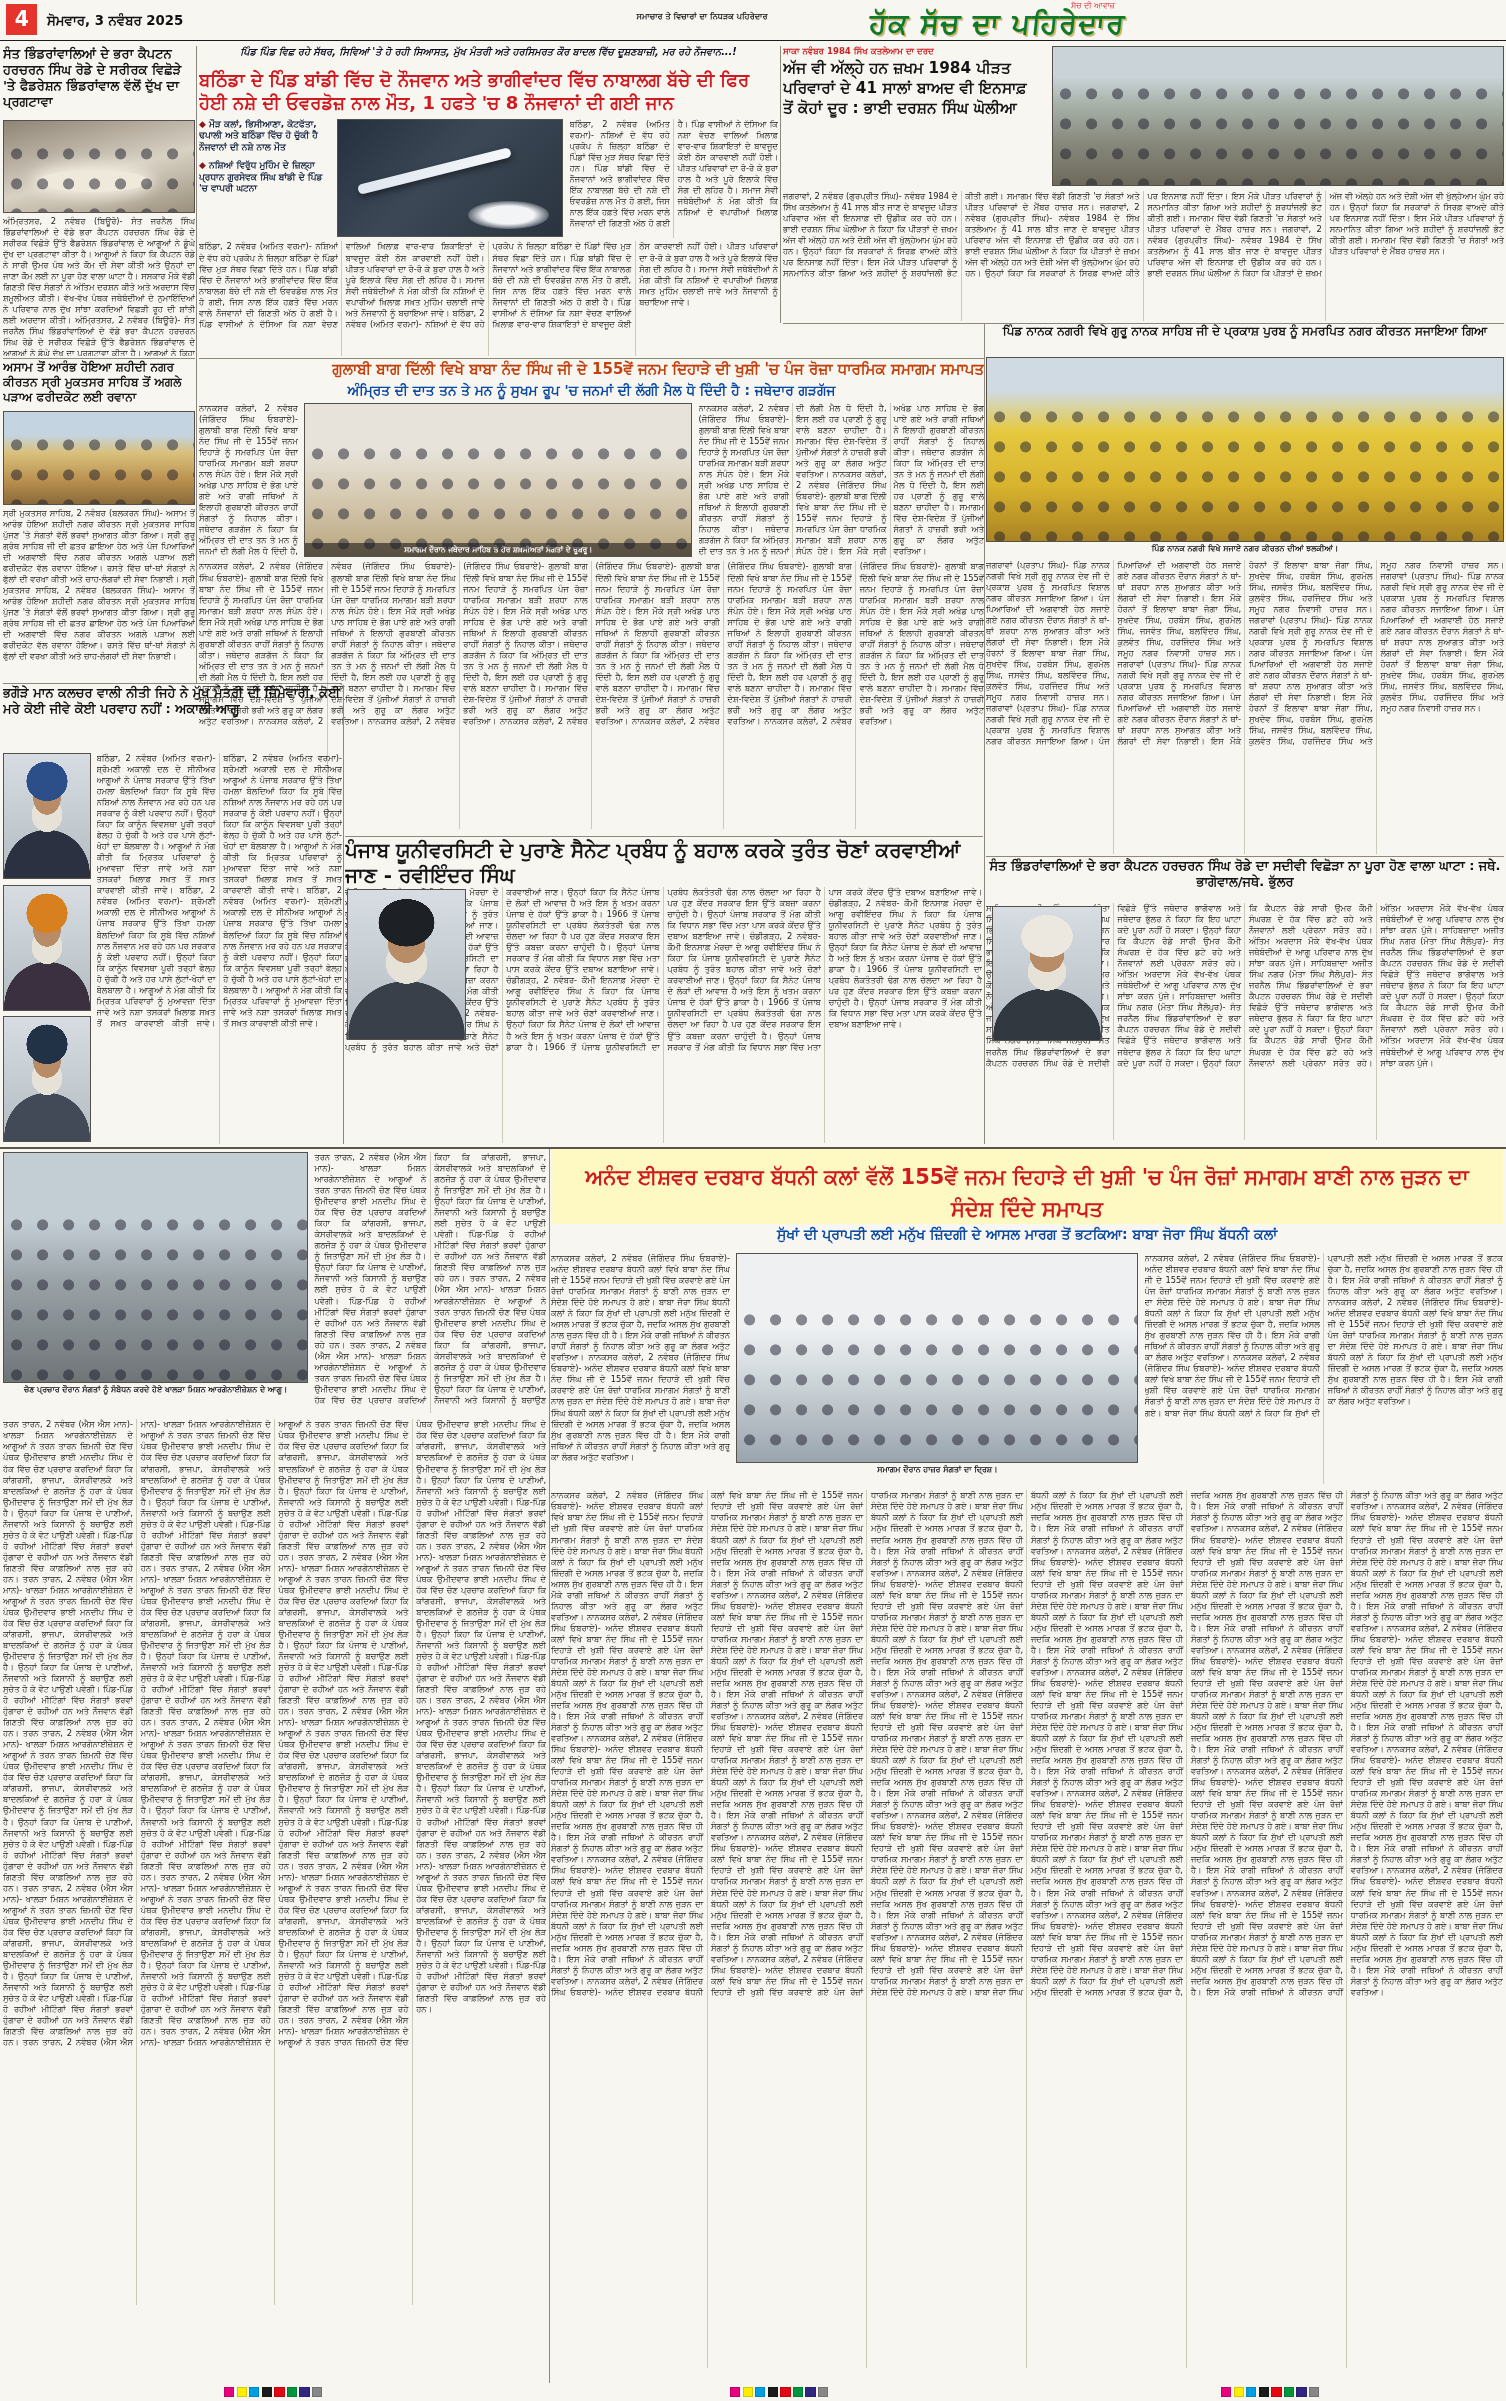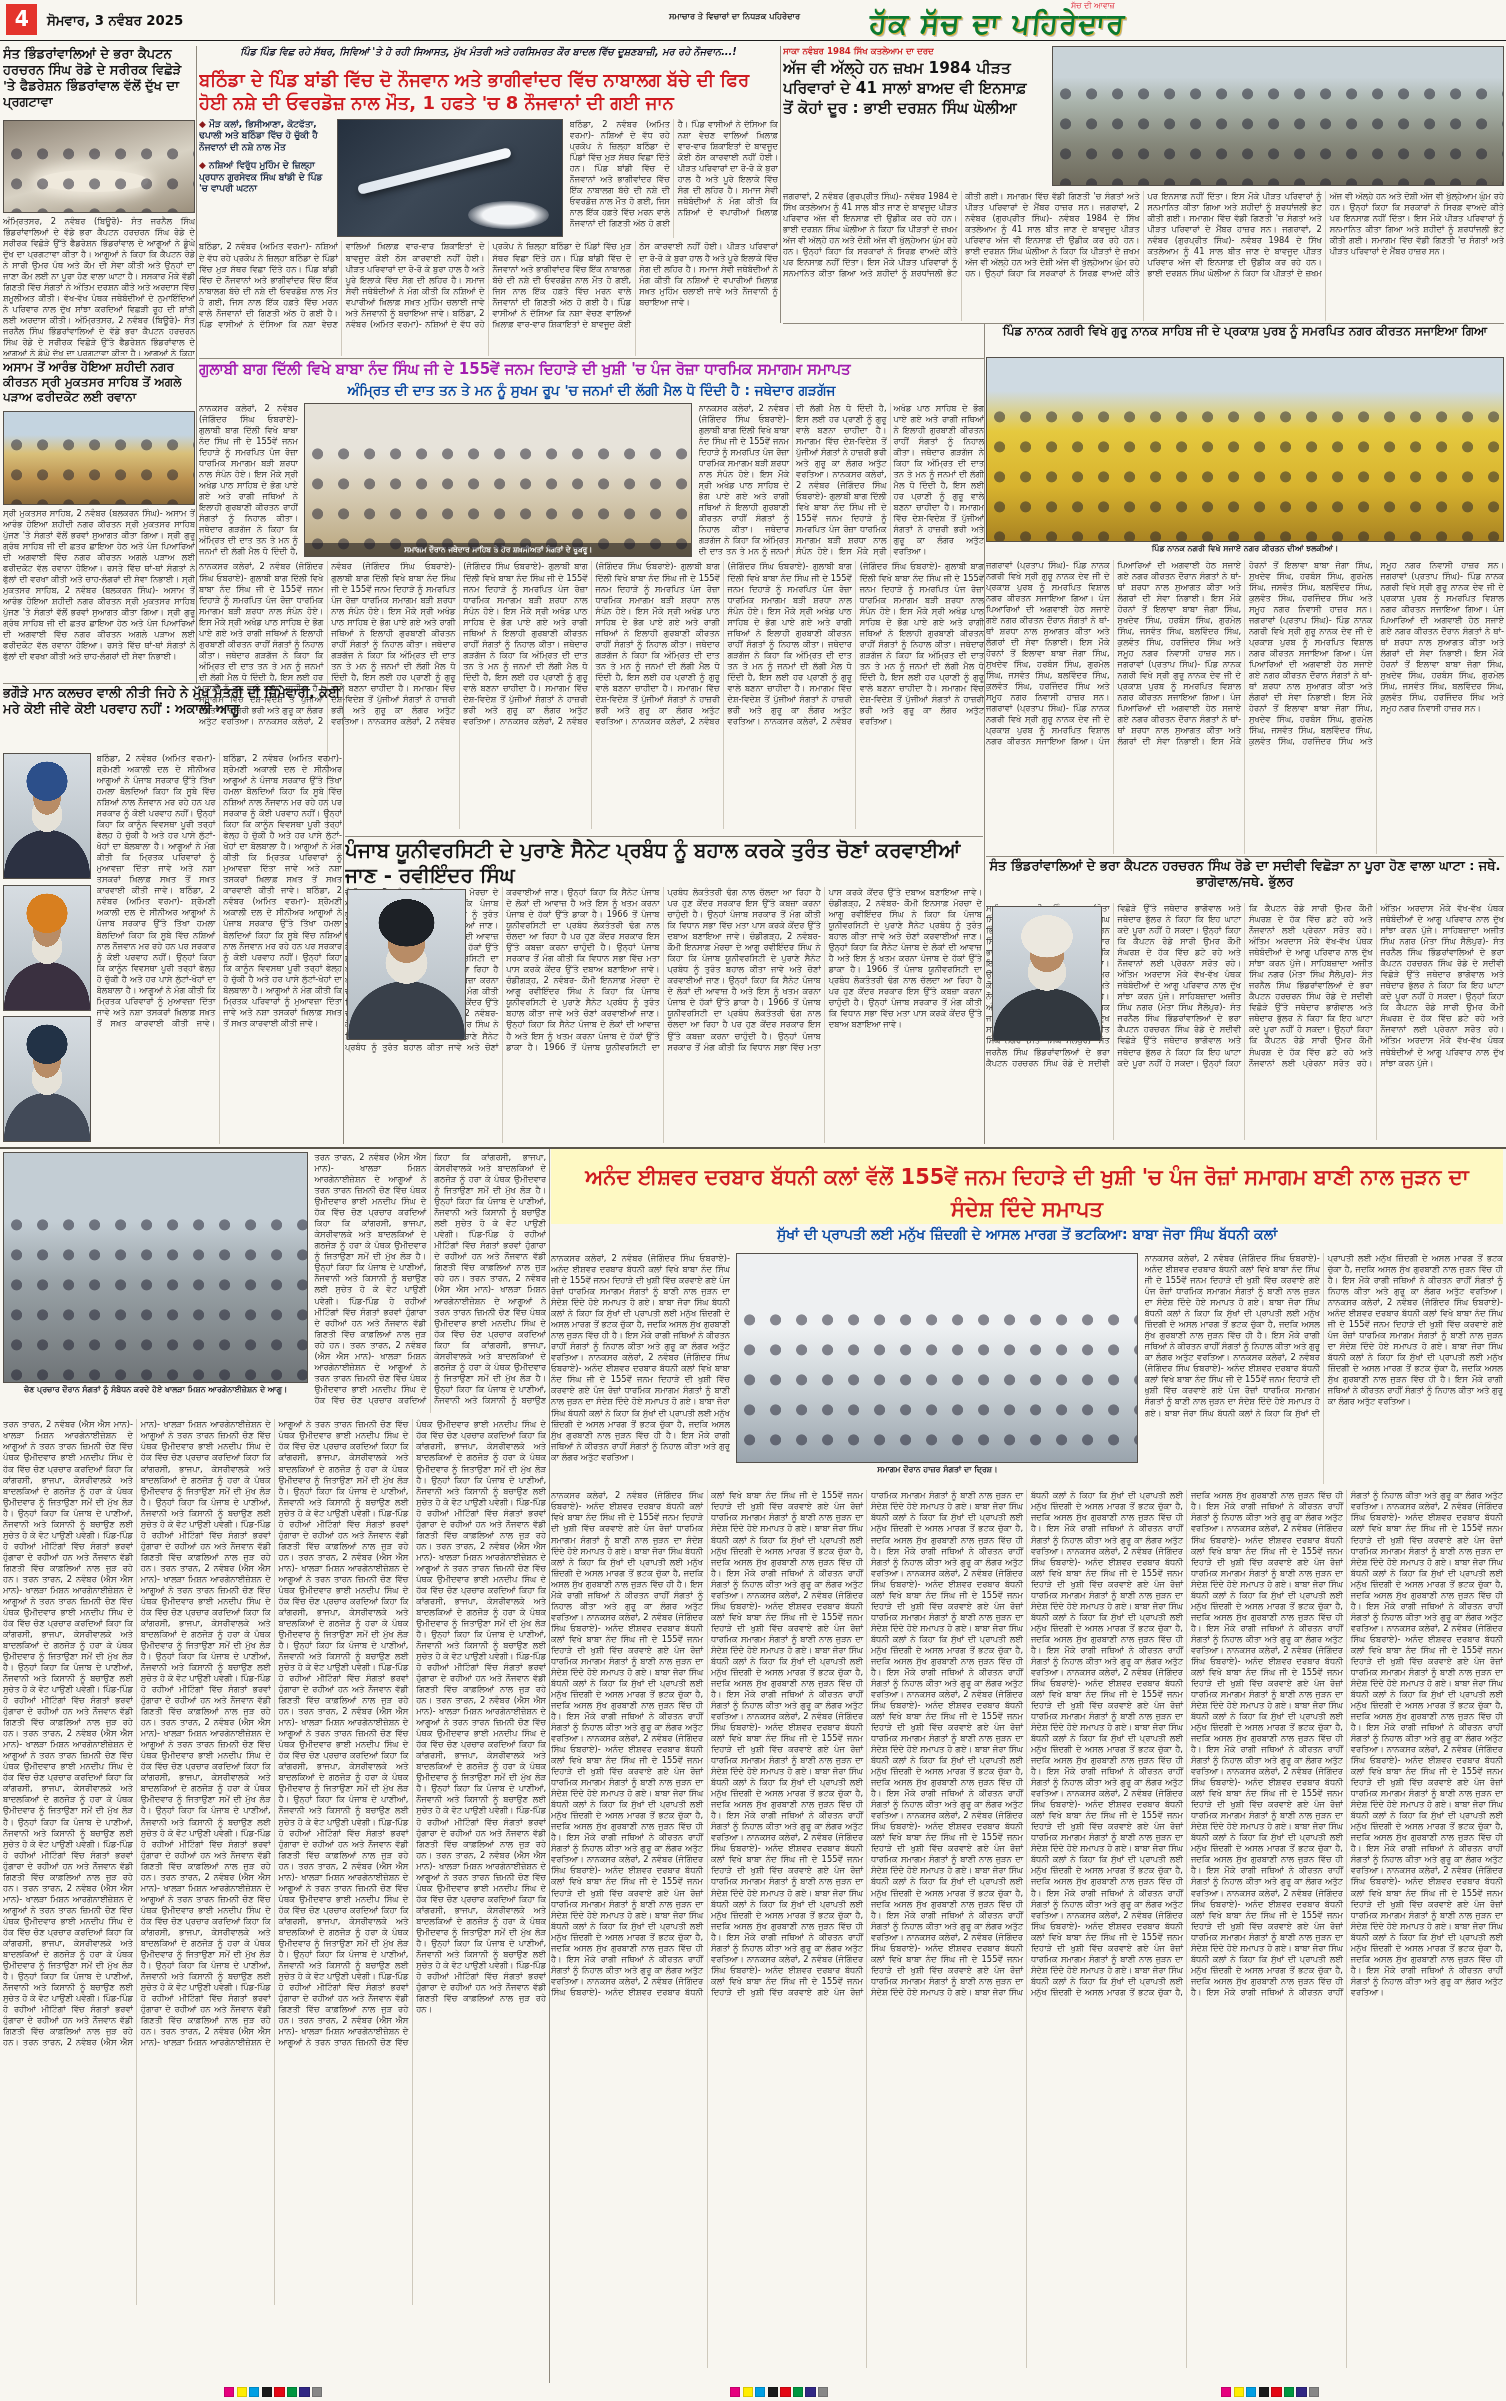--- a/index.html
+++ b/index.html
@@ -15,21 +15,21 @@
   .cols4{column-count:4;column-gap:7.9px;column-rule:0.8px solid #cfc9bc}
   .cols6{column-count:6;column-gap:7.9px;column-rule:0.8px solid #cfc9bc}
   .caption{font-size:7.9px;font-weight:700;text-align:center;color:#15151d;line-height:1.3;overflow:hidden}
 
   
   #hdr{position:absolute;left:0;top:0;width:1506px;height:41px;border-bottom:1.6px solid #1c1c1c;background:#f8f6f0}
   #pagenum{position:absolute;left:6.3px;top:3.9px;width:31px;height:31px;background:#e4342c;color:#fff;
            font-size:20.4px;font-weight:800;display:flex;align-items:center;justify-content:center}
   #pdate{position:absolute;left:47px;top:12.6px;font-size:13.3px;font-weight:700;color:#111}
   #mast-note{position:absolute;left:604px;top:11px;width:196px;font-size:8.2px;font-weight:700;color:#222;
-             text-align:right;line-height:1.25}
+             text-align:center;line-height:1.25}
   #mast-top{position:absolute;left:879px;top:0.8px;width:236px;text-align:right;font-size:7.9px;font-weight:400;color:#d23}
   #mast{position:absolute;left:801px;top:7px;width:393px;text-align:center;font-size:28px;font-weight:800;
         color:#0a7a33;letter-spacing:1.6px;transform:skewX(-6deg);
         text-shadow:1.2px 1.2px 0 #d9b23a,2px 2px 0 rgba(0,0,0,.22)}
 
   
   .hr,.vr{position:absolute;background:#8f897d}
   .hr{height:0.8px}.vr{width:0.8px}
 
   
@@ -96,21 +96,21 @@
   #a-tribute .wrap{position:relative;height:237px;margin-top:3.1px}
   #a-tribute .por{position:absolute;left:6.3px;top:3.1px;width:110px;height:135px}
   #a-tribute .body-txt{height:100%}
 
   #a-assam{left:3.1px;top:360px;width:192px;height:322px}
   #a-assam .hl{font-size:12px;height:49px;overflow:hidden}
   #a-assam .ph{width:100%;height:94px;margin-top:1.6px}
   #a-assam .body-txt{height:171px;margin-top:3.1px}
 
   #a-gulabi{left:199px;top:360px;width:785px;height:475px}
-  #a-gulabi .head-red{font-size:15px;font-weight:800;color:#a21caf;text-align:left;white-space:nowrap;height:22px;overflow:hidden}
+  #a-gulabi .head-red{font-size:15px;font-weight:800;color:#c2410c;text-align:right;white-space:nowrap;height:22px;overflow:hidden}
   #a-gulabi .subhead{font-size:13.7px;font-weight:700;color:#0b4aa2;text-align:center;white-space:nowrap;height:19px;overflow:hidden}
   #a-gulabi .row{display:flex;gap:6.3px;height:155px;margin-top:1.6px}
   #a-gulabi .c1{width:99px;flex-shrink:0;overflow:hidden}
   #a-gulabi .ph{width:388px;height:154px}
   #a-gulabi .c2{flex:1;overflow:hidden}
   #a-gulabi .bot{height:268px;margin-top:3.9px}
 
   #a-akali{left:3.1px;top:685px;width:339px;height:459px}
   #a-akali .hl{font-size:13px;height:53px;overflow:hidden}
   #a-akali .row{display:flex;gap:5.5px;height:396px;margin-top:15px}

